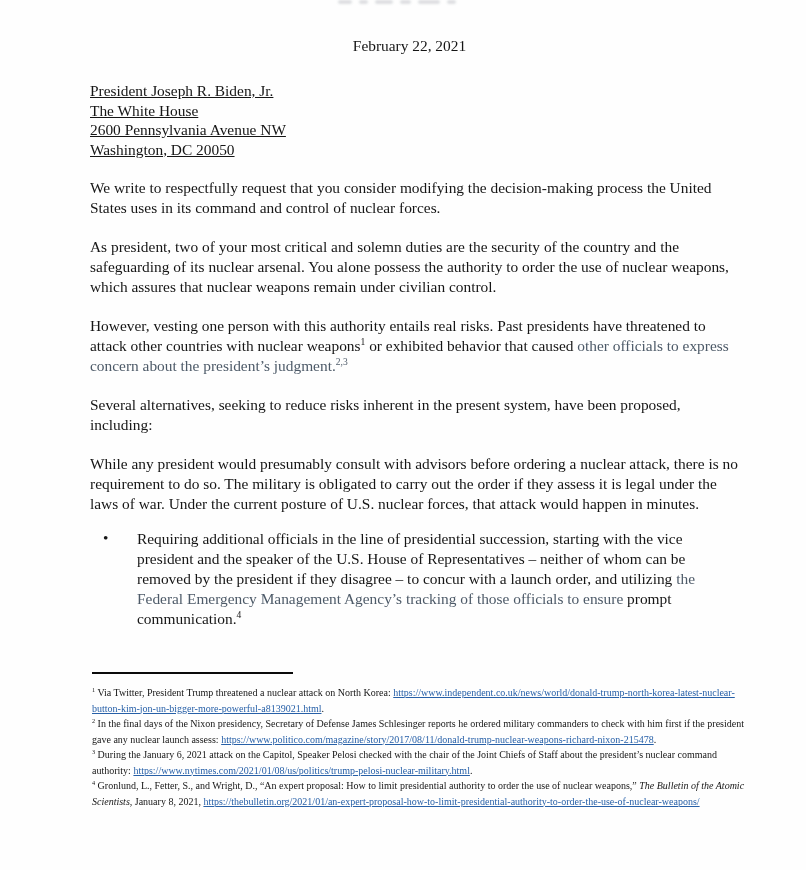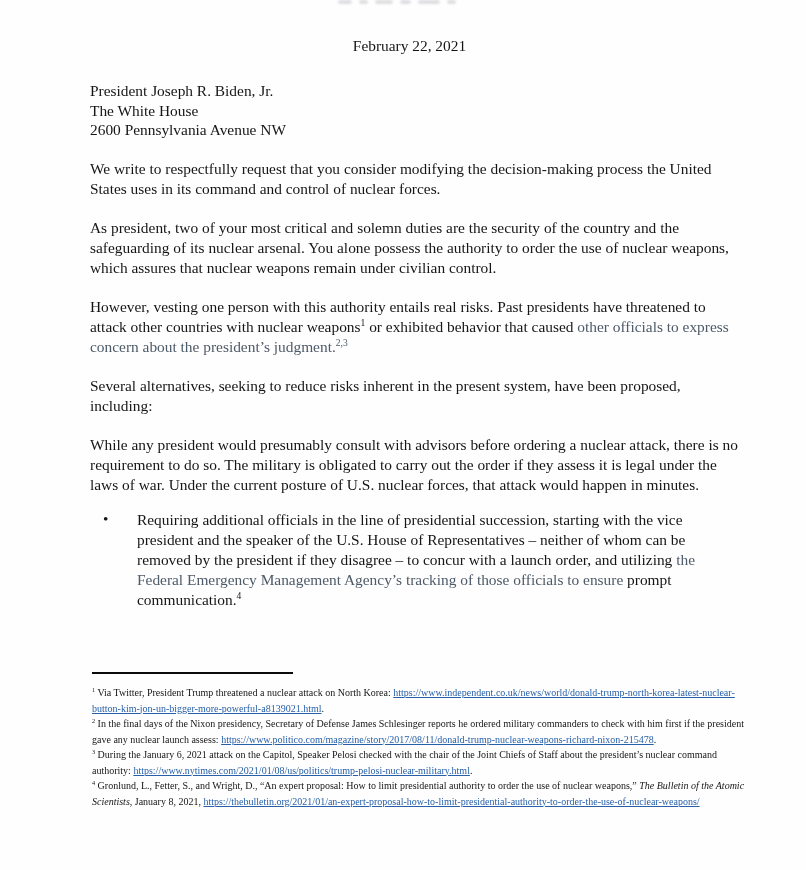--- a/index.html
+++ b/index.html
@@ -16,21 +16,21 @@
   }
   .letter {
     position: absolute;
     left: 90px;
     top: 0;
     width: 652px;
     font-size: 15.4px;
     line-height: 20px;
   }
   .date { text-align: center; margin: 36px 0 0 -13px; }
-  .recipient { margin-top: 25px; }
+  .recipient { margin-top: 25px; text-decoration: underline; }
   .recipient > div { line-height: 19.5px; }
   .salutation { margin-top: 17px; }
   p.para { margin: 19px 0 0 0; }
   ul.bullets { list-style: none; margin: 15px 0 0 0; padding: 0; }
   li.bullet { position: relative; padding-left: 47px; }
   .marker { position: absolute; left: 13px; top: -1px; }
   .fnsection { position: absolute; left: 92px; top: 672px; width: 653px; }
   .fnrule { width: 201px; height: 0; border-top: 2.2px solid var(--rule, #0a0a0a); }
   .footnotes { margin-top: 11px; font-size: 10px; line-height: 15.5px; }
   sup { font-size: 0.62em; line-height: 0; }
@@ -52,20 +52,21 @@
   <div class="top-artifact">
     <span class="s1"></span><span class="s2"></span><span class="s3"></span><span class="s4"></span><span class="s5"></span><span class="s2"></span>
   </div>
 
   <div class="letter">
     <div class="date">February 22, 2021</div>
     <div class="recipient" id="recipient">
         <div>President Joseph R. Biden, Jr.</div>
         <div>The White House</div>
         <div>2600 Pennsylvania Avenue NW</div>
+        <div>Washington, DC 20050</div>
       </div>
     <div id="paragraphs">
         <p class="para"><span>We write to respectfully request that you consider modifying the decision-making process the United States uses in its command and control of nuclear forces.</span></p>
         <p class="para"><span>As president, two of your most critical and solemn duties are the security of the country and the safeguarding of its nuclear arsenal. You alone possess the authority to order the use of nuclear weapons, which assures that nuclear weapons remain under civilian control.</span></p>
         <p class="para"><span>However, vesting one person with this authority entails real risks. Past presidents have threatened to attack other countries with nuclear weapons</span><sup>1</sup><span> or exhibited behavior that caused </span><span class="muted">other officials to express concern about the president’s judgment.</span><sup class="muted">2,3</sup></p>
         <p class="para"><span>Several alternatives, seeking to reduce risks inherent in the present system, have been proposed, including:</span></p>
         <p class="para"><span>While any president would presumably consult with advisors before ordering a nuclear attack, there is no requirement to do so. The military is obligated to carry out the order if they assess it is legal under the laws of war. Under the current posture of U.S. nuclear forces, that attack would happen in minutes.</span></p>
       </div>
     <ul class="bullets" id="bullets">
         <li class="bullet"><span class="marker">•</span><span><span>Requiring additional officials in the line of presidential succession, starting with the vice president and the speaker of the U.S. House of Representatives – neither of whom can be removed by the president if they disagree – to concur with a launch order, and utilizing </span><span class="muted">the Federal Emergency Management Agency’s tracking of those officials to ensure</span><span> prompt communication.</span><sup>4</sup></span></li>

